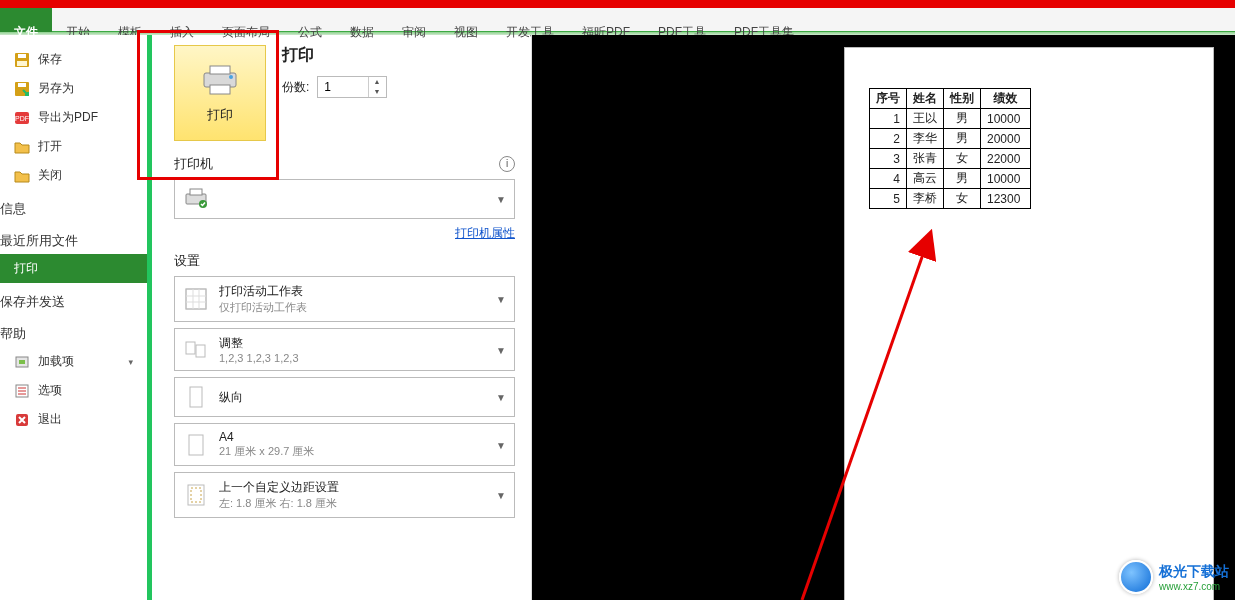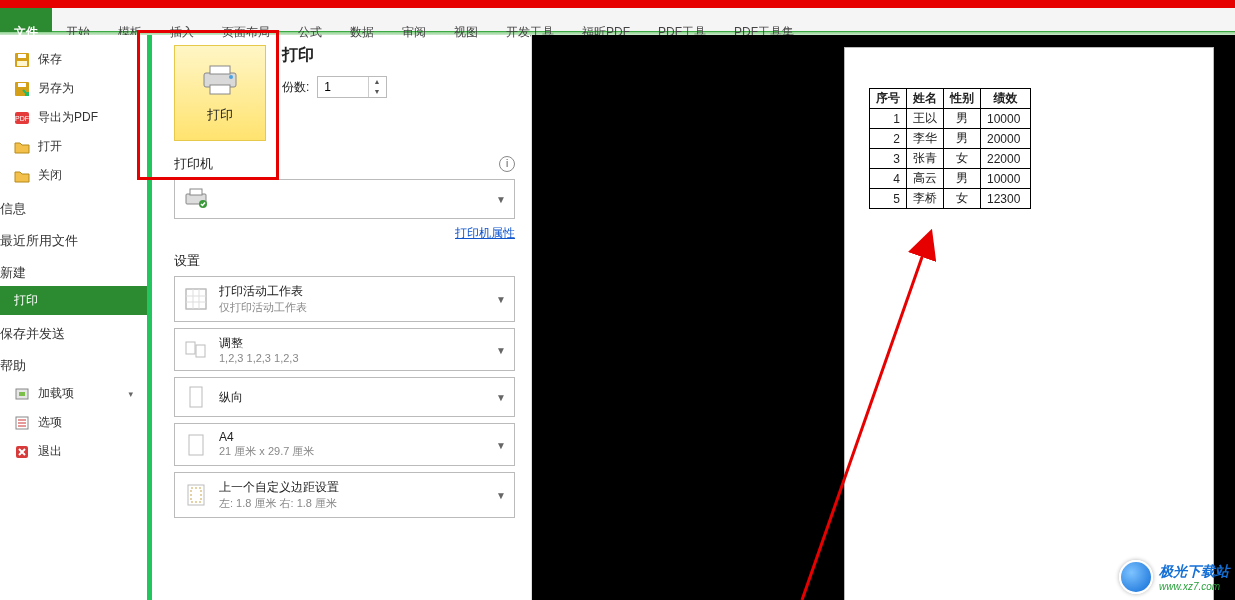--- a/index.html
+++ b/index.html
@@ -256,21 +256,20 @@
   }
   
   .watermark {
     position: absolute;
     right: 6px;
     bottom: 6px;
     display: flex;
     align-items: center;
     gap: 6px;
     pointer-events: none;
-    font-style: italic;
   }
   .watermark .logo {
     width: 34px;
     height: 34px;
     border-radius: 50%;
     background: radial-gradient(circle at 35% 35%, #7ec3ff, #0d6bd6);
     border: 2px solid #fff;
     box-shadow: 0 0 4px rgba(0,0,0,.3);
   }
   .watermark .txt .line1 { color: #1570d6; font-weight: bold; font-size: 14px; }
@@ -342,21 +341,20 @@
       <span class="mi">
         <svg width="16" height="16">
             <path d="M1 4 H6 L8 6 H15 V14 H1 Z" fill="#f3c04b" stroke="#b78a1a"></path>
           </svg>
       </span>
       <span>关闭</span>
     </div>
 
     <div class="side-section">信息</div>
     <div class="side-section">最近所用文件</div>
-    <div class="side-section">新建</div>
 
     <div class="side-item active">
       <span>打印</span>
     </div>
 
     <div class="side-section">保存并发送</div>
     <div class="side-section">帮助</div>
 
     <div class="side-item">
       <span class="mi">

